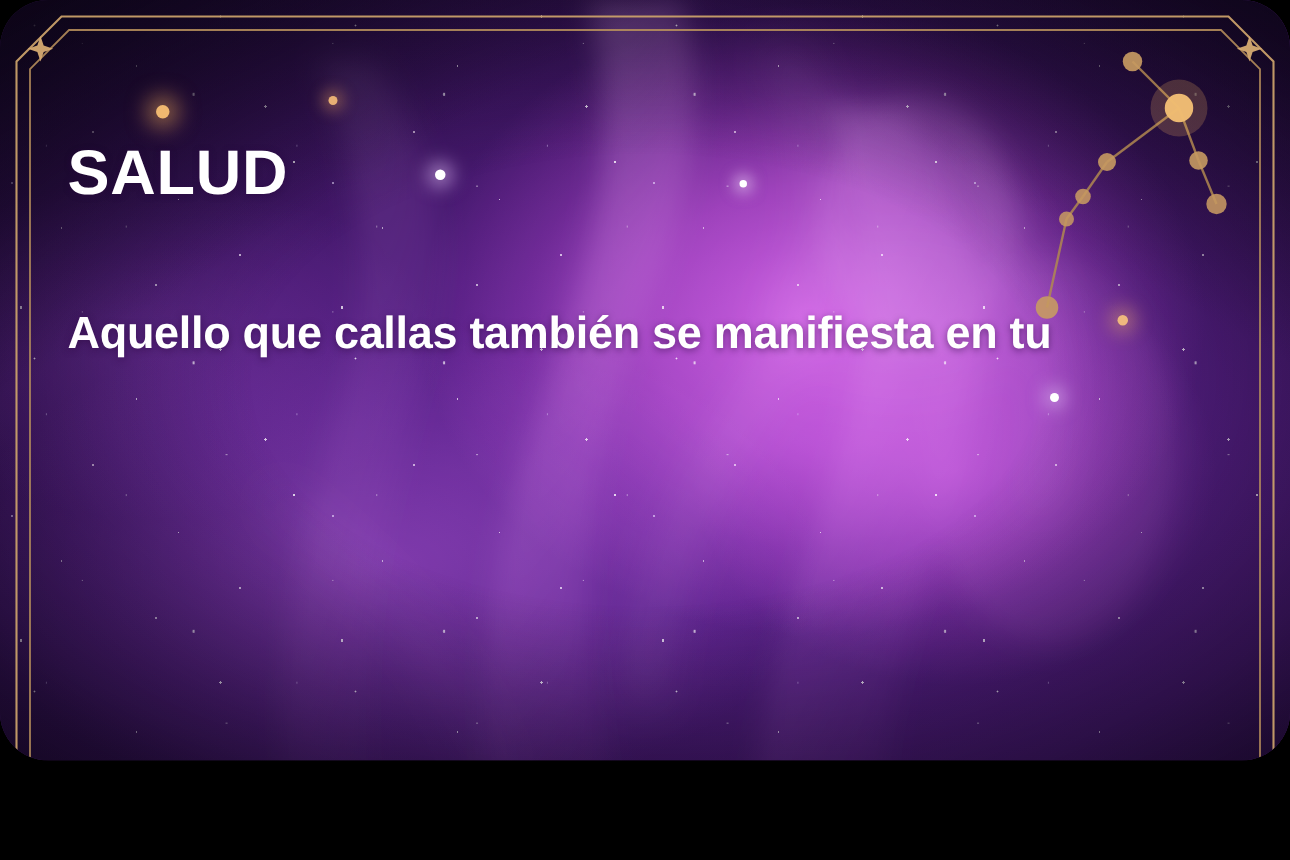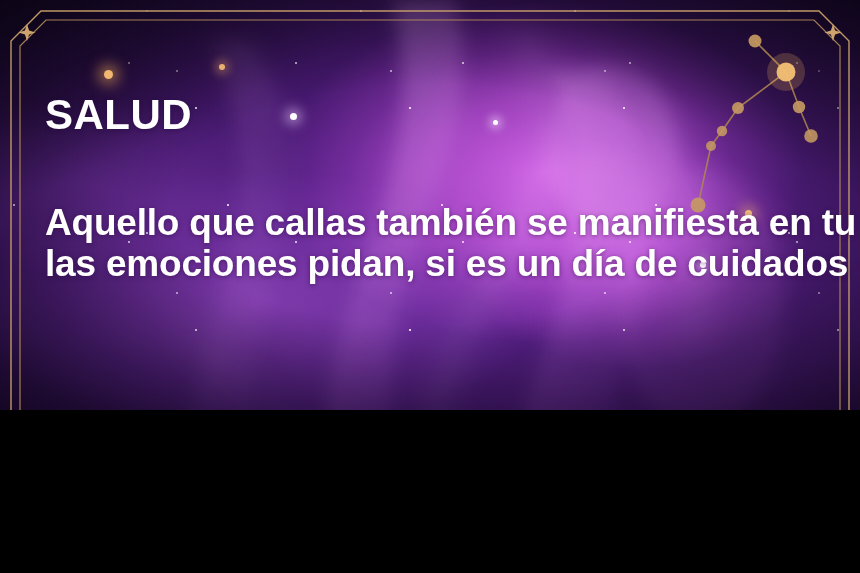--- a/index.html
+++ b/index.html
@@ -3,25 +3,26 @@
 <meta charset="utf-8">
 <style>
   html, body {
     margin: 0;
     padding: 0;
     background: #000;
   }
   #card {
     position: relative;
     width: 860px;
-    height: 410px;
+    height: 507px;
     overflow: hidden;
     font-family: "Liberation Sans", sans-serif;
     background: #1a0c28;
     user-select: none;
+    border-radius: 32px;
   }
 
   
   .bg-layer {
     position: absolute;
     inset: 0;
     pointer-events: none;
   }
 
   
@@ -138,25 +139,24 @@
     text-shadow: 0 1px 4px rgba(40,8,60,0.55);
   }
   #body-text {
     position: absolute;
     top: 202px;
     left: 0;
     width: 755px;
     color: #ffffff;
     font-family: "Liberation Sans", sans-serif;
     font-weight: bold;
-    font-size: 37px;
+    font-size: 30px;
     line-height: 41px;
     letter-spacing: -0.2px;
     text-shadow: 0 1px 5px rgba(45,10,65,0.55);
-    text-align: center;
   }
   #body-text .line { display: block; white-space: nowrap; }
 </style>
 </head>
 <body>
 
 <div id="card">
 
   <div class="bg-layer" id="bg-base"></div>
 
@@ -255,17 +255,16 @@
         <path d="M27 532 L29.1 538.4 L35.5 540.5 L29.1 542.6 L27 549 L24.9 542.6 L18.5 540.5 L24.9 538.4 Z"></path>
         <path d="M833 532 L835.1 538.4 L841.5 540.5 L835.1 542.6 L833 549 L830.9 542.6 L824.5 540.5 L830.9 538.4 Z"></path>
       </g>
     </svg>
   </div>
 
   <div id="content">
     <h1 id="title">SALUD</h1>
     <div id="body-text">
       <span class="line">Aquello que callas también se manifiesta en tu</span>
-      <span class="line">las emociones pidan, si es un día de cuidados</span>
     </div>
   </div>
 
 </div>
 
 </body></html>

